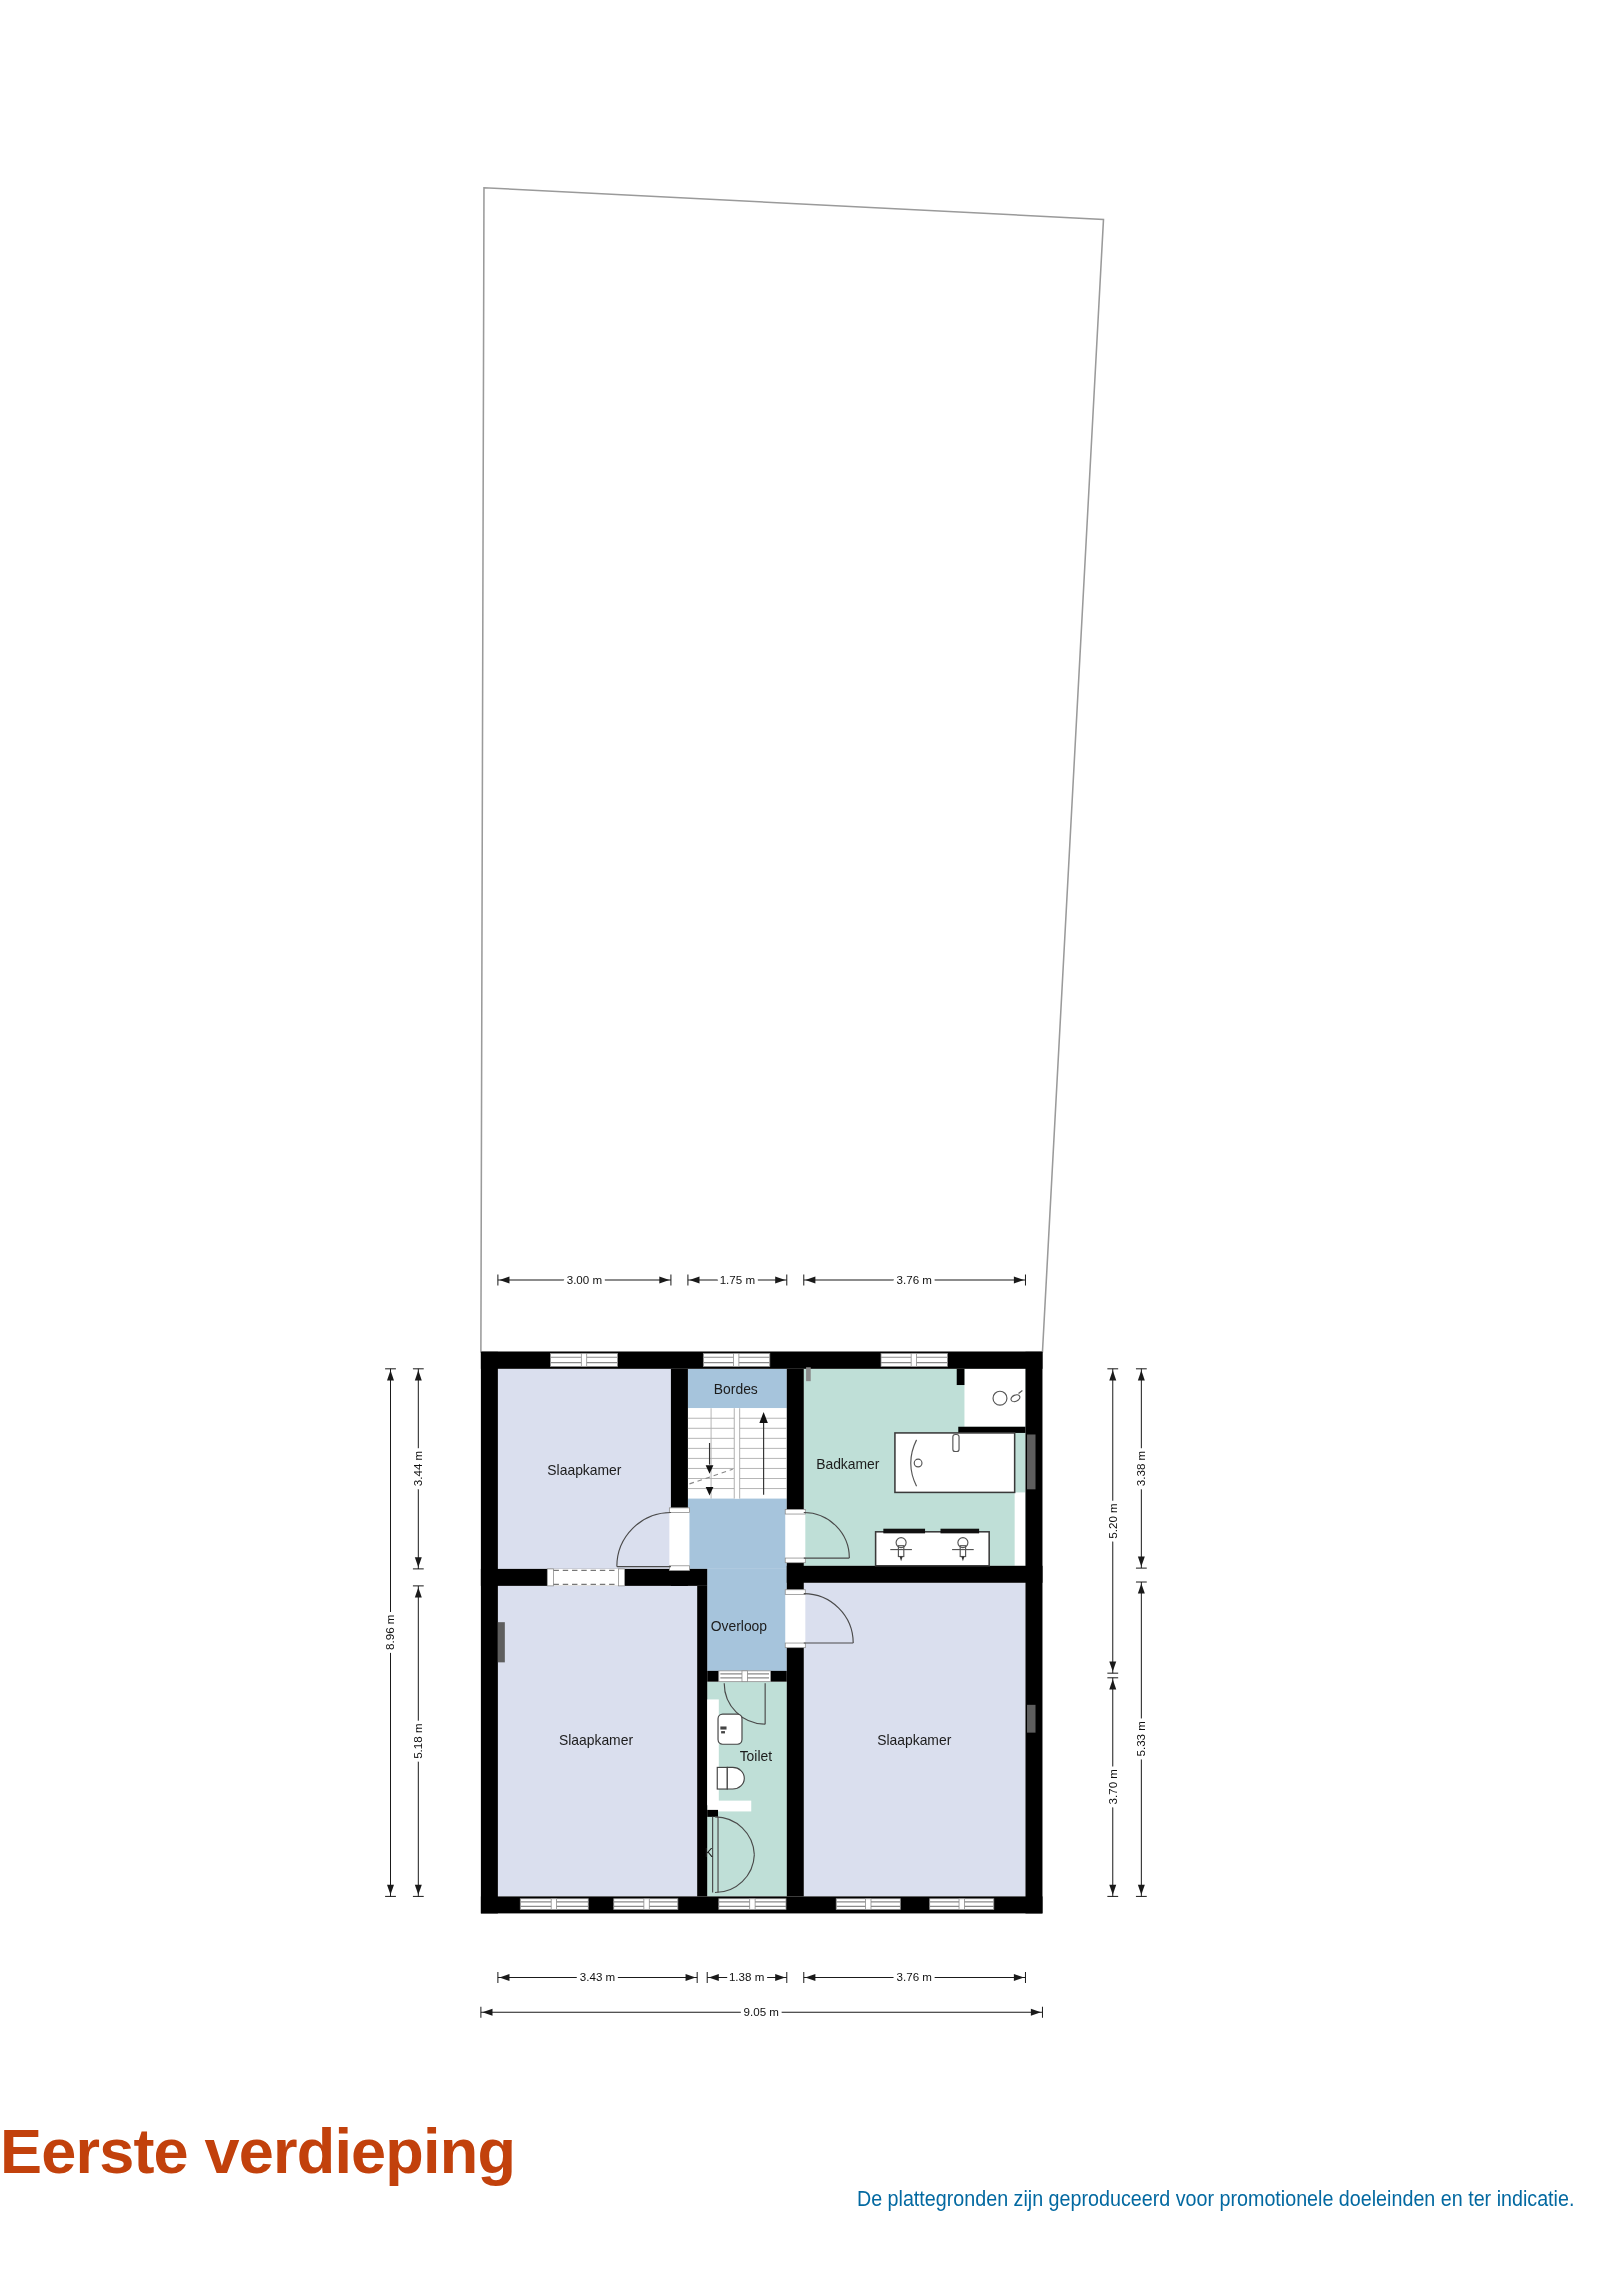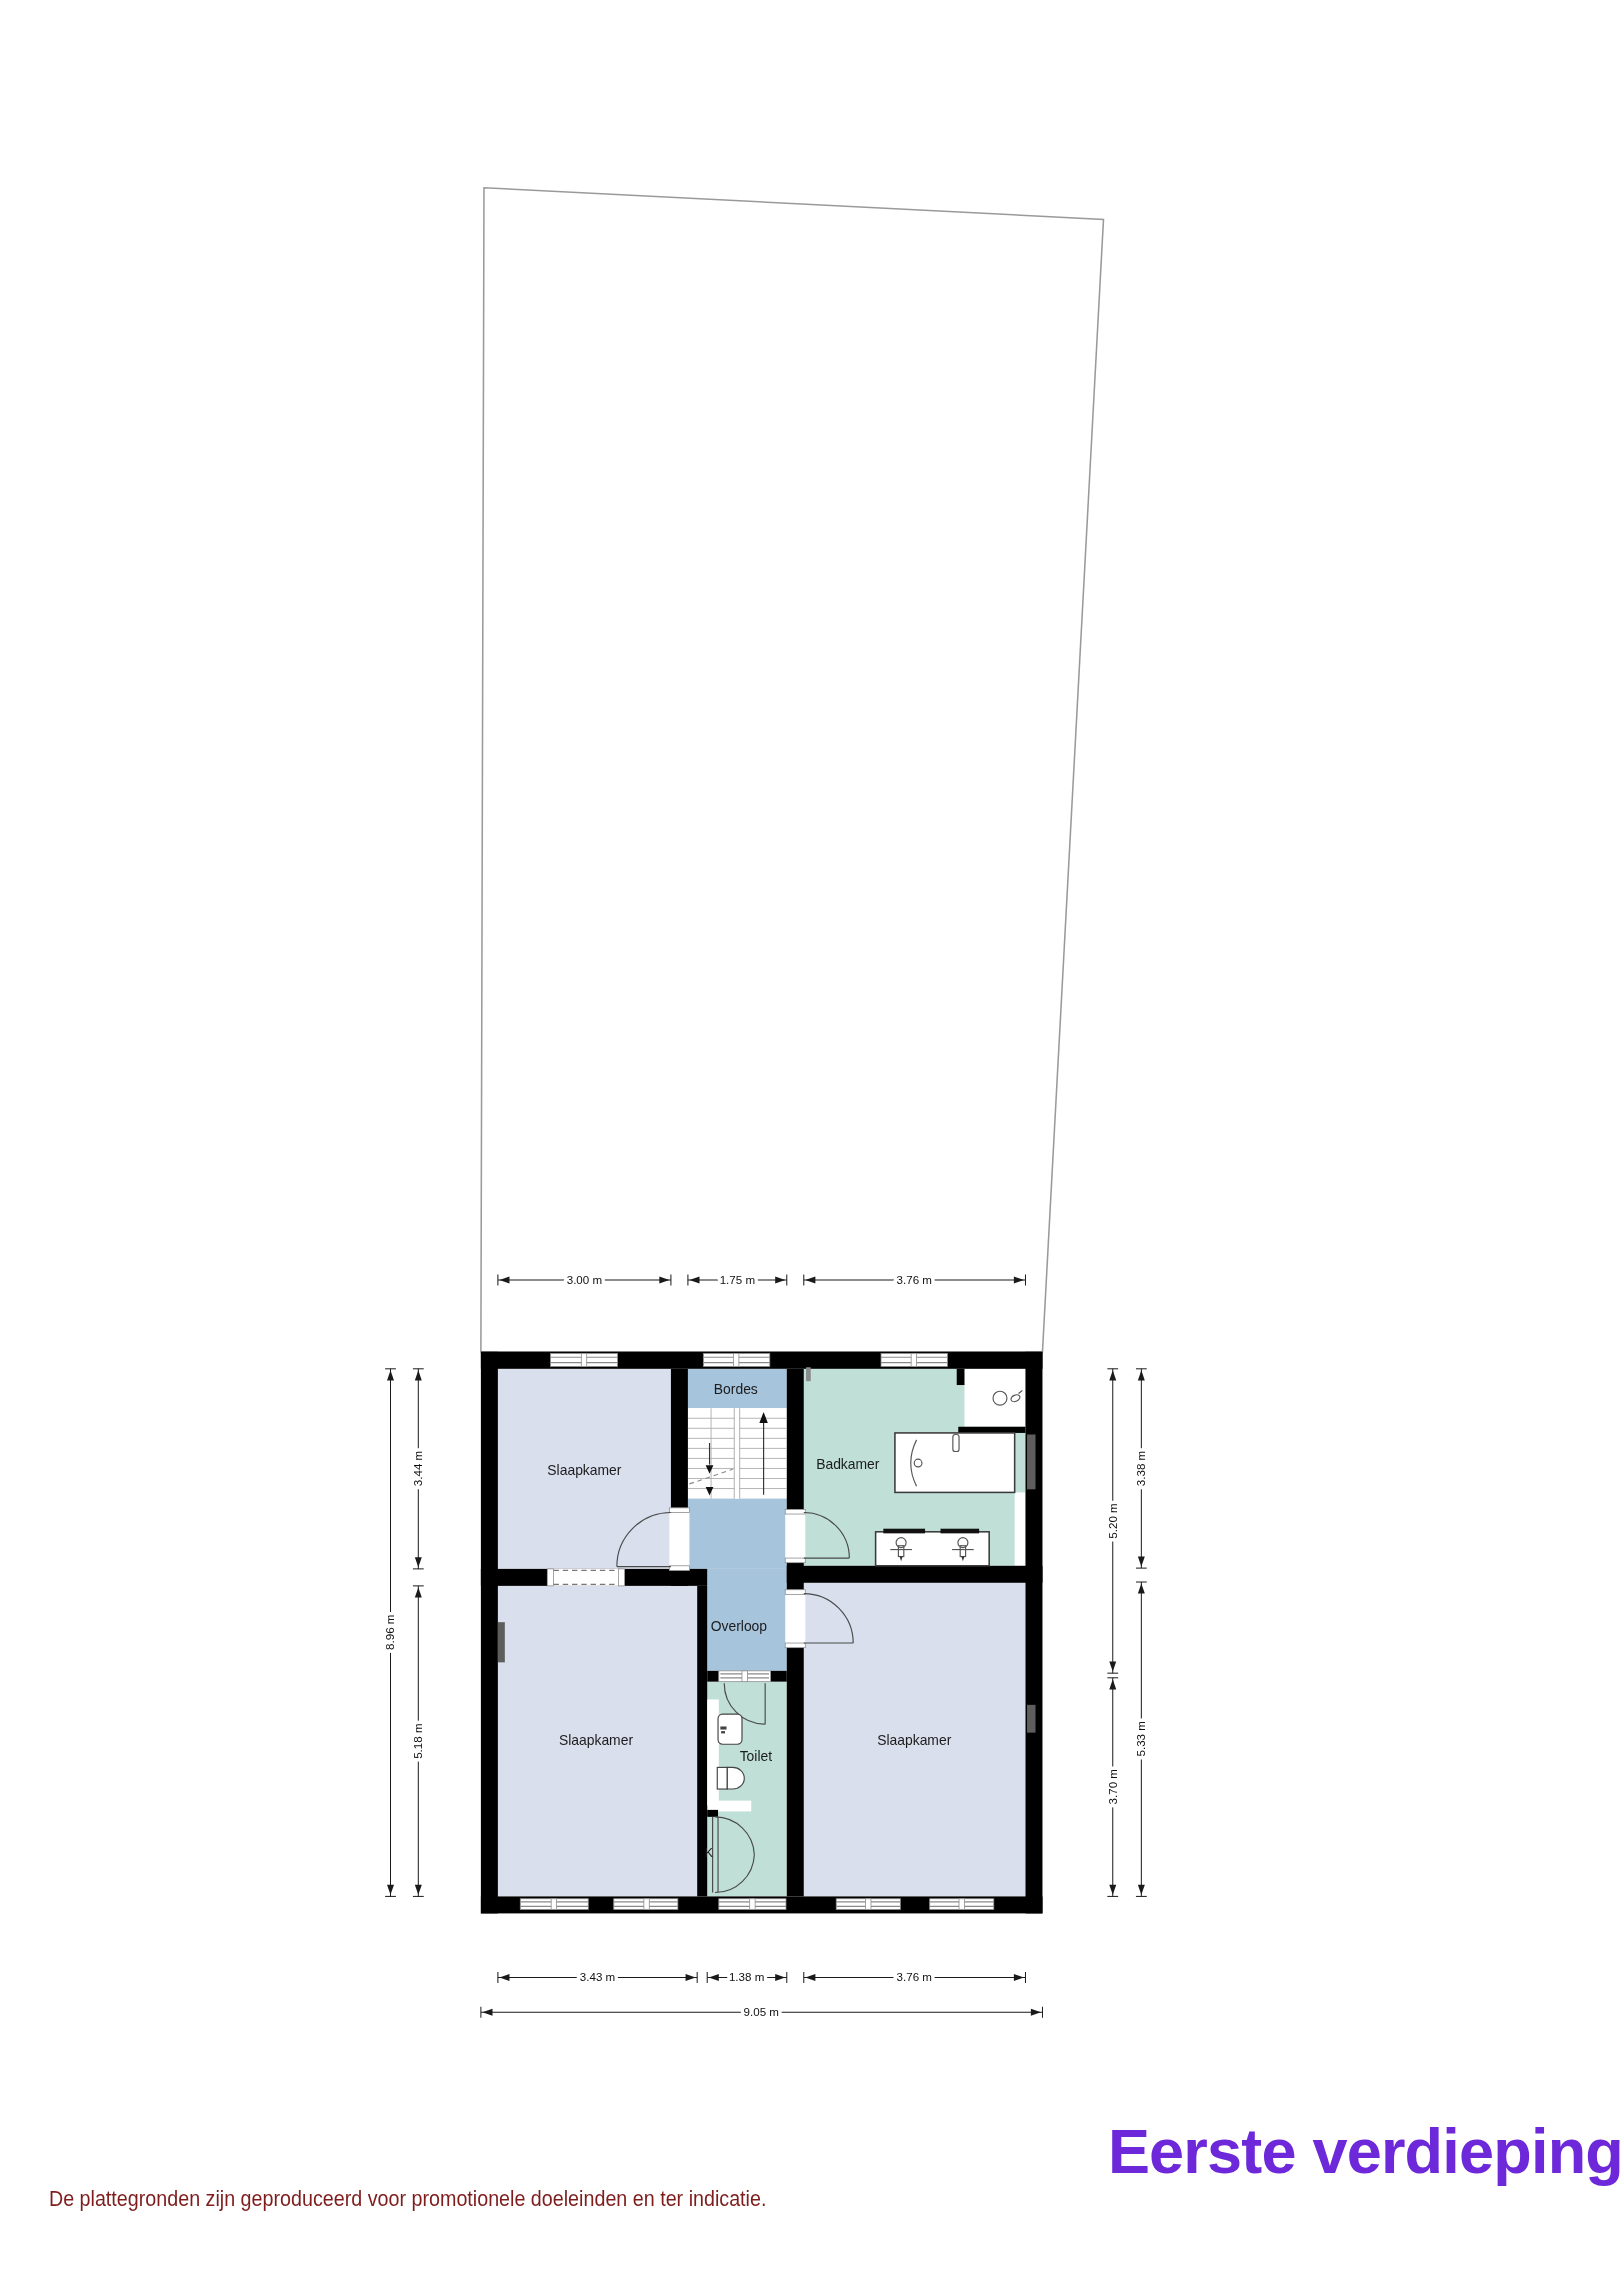--- a/index.html
+++ b/index.html
@@ -19,24 +19,24 @@
   .tread{stroke:#b0b0b0;stroke-width:1.2;}
   .stairline{stroke:#333;stroke-width:1.5;}
   .graypad{fill:#5e5e5e;}
   .room-label{font-size:18px;fill:#1c1c1c;text-anchor:middle;}
   .k-label{font-size:16px;fill:#1c1c1c;text-anchor:middle;}
   .dim line,.dim path{stroke:#1a1a1a;stroke-width:1.3;}
   .dim polygon{fill:#1a1a1a;}
   .dim text{font-size:15px;fill:#111;text-anchor:middle;paint-order:stroke fill;
             stroke:#ffffff;stroke-width:9px;stroke-linejoin:round;}
   .outline{fill:#ffffff;stroke:#9a9a9a;stroke-width:2;}
-  #title{position:absolute;left:0;top:2115px;width:1623px;text-align:right;
-         font-size:63px;font-weight:bold;letter-spacing:-0.8px;color:#6d28d9;}
-  #footer{position:absolute;left:0;top:2185px;width:1623px;text-align:left;
-          font-size:22.4px;line-height:27px;color:#7f1d1d;}
+  #title{position:absolute;left:0;top:2115px;width:1623px;text-align:left;
+         font-size:63px;font-weight:bold;letter-spacing:-0.8px;color:#c2410c;}
+  #footer{position:absolute;left:0;top:2185px;width:1623px;text-align:right;
+          font-size:22.4px;line-height:27px;color:#0369a1;}
   .cond{display:inline-block;transform:scaleX(0.88);transform-origin:center;white-space:nowrap;}
 </style>
 </head>
 <body>
 
 <div id="canvas">
 
 <svg width="1623" height="2295" viewBox="0 0 2100 2971">
 
   <polygon class="outline" points="622,1750 626,243 1428,284 1349,1750"></polygon>

